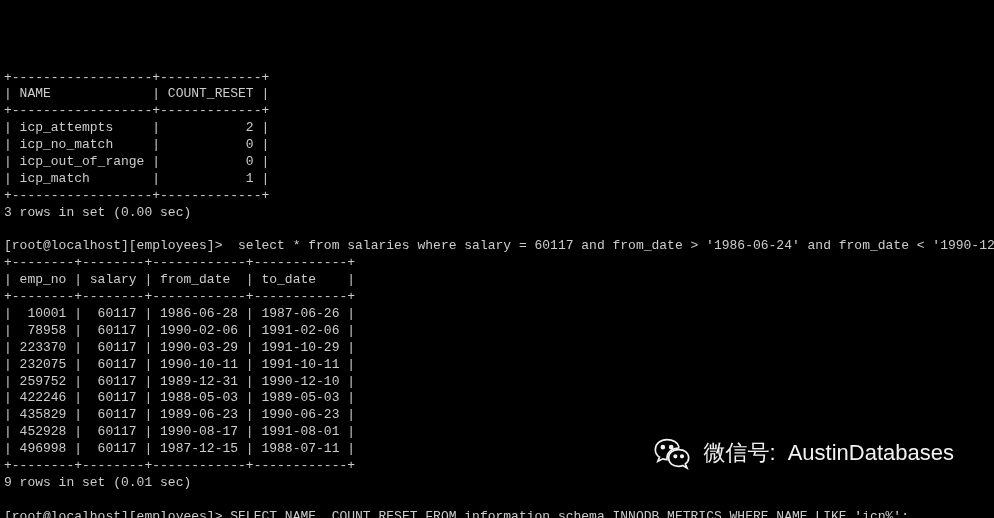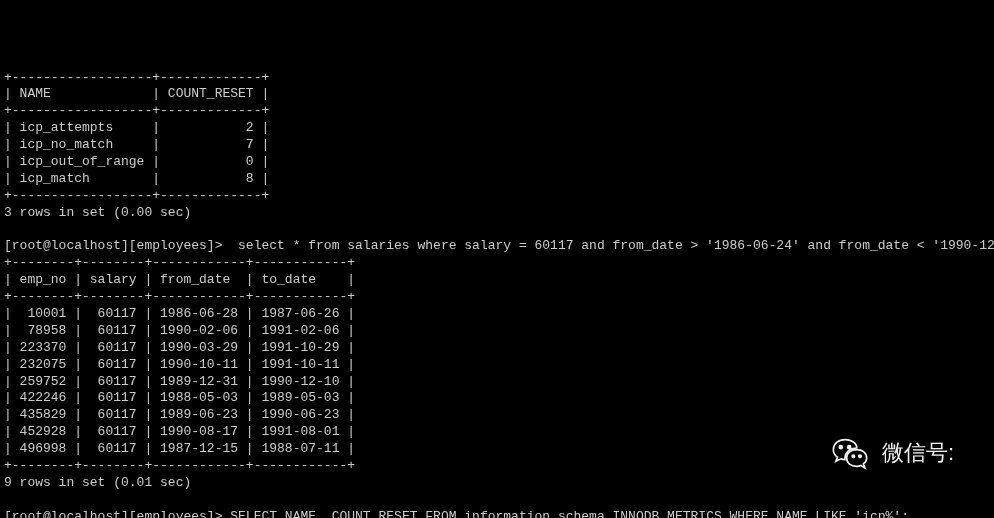--- a/index.html
+++ b/index.html
@@ -43,23 +43,23 @@
   </style>
 </head>
 <body>
 
 
 
 <div class="terminal-block"><span>+------------------+-------------+</span>
 <span>| NAME             | COUNT_RESET |</span>
 <span>+------------------+-------------+</span>
 <span>| icp_attempts     |           2 |</span>
-<span>| icp_no_match     |           7 |</span>
+<span>| icp_no_match     |           0 |</span>
 <span>| icp_out_of_range |           0 |</span>
-<span>| icp_match        |           8 |</span>
+<span>| icp_match        |           1 |</span>
 <span>+------------------+-------------+</span>
 <span>3 rows in set (0.00 sec)</span>
 
 <span><span>[root@localhost][employees]&gt;  </span><span>select * from salaries where salary = 60117 and from_date &gt; '1986-06-24' and from_date &lt; '1990-12-12';</span></span>
 <span>+--------+--------+------------+------------+</span>
 <span>| emp_no | salary | from_date  | to_date    |</span>
 <span>+--------+--------+------------+------------+</span>
 <span>|  10001 |  60117 | 1986-06-28 | 1987-06-26 |</span>
 <span>|  78958 |  60117 | 1990-02-06 | 1991-02-06 |</span>
 <span>| 223370 |  60117 | 1990-03-29 | 1991-10-29 |</span>
@@ -87,16 +87,17 @@
     <svg viewBox="0 0 48 48" width="40" height="40" fill="none" stroke="#ffffff" stroke-width="2">
       <path d="M18 8 C10 8 4 13 4 20 C4 24 6 27 9 29 L7 34 L13 31 C15 32 16 32 18 32 C18 32 18 31 18 30 C18 23 24 18 32 18 C32 18 32 17 32 16 C31 11 25 8 18 8 Z"></path>
       <circle cx="13" cy="17" r="1.8" fill="#ffffff"></circle>
       <circle cx="23" cy="17" r="1.8" fill="#ffffff"></circle>
       <path d="M32 20 C25 20 20 24 20 30 C20 36 25 40 32 40 C34 40 35 40 37 39 L42 42 L40 37 C43 35 44 33 44 30 C44 24 39 20 32 20 Z"></path>
       <circle cx="28" cy="28" r="1.5" fill="#ffffff"></circle>
       <circle cx="36" cy="28" r="1.5" fill="#ffffff"></circle>
     </svg>
   </span>
   <span>微信号:</span>
+  <span>AustinDatabases</span>
 </div>
 
 
 
 
 </body></html>

